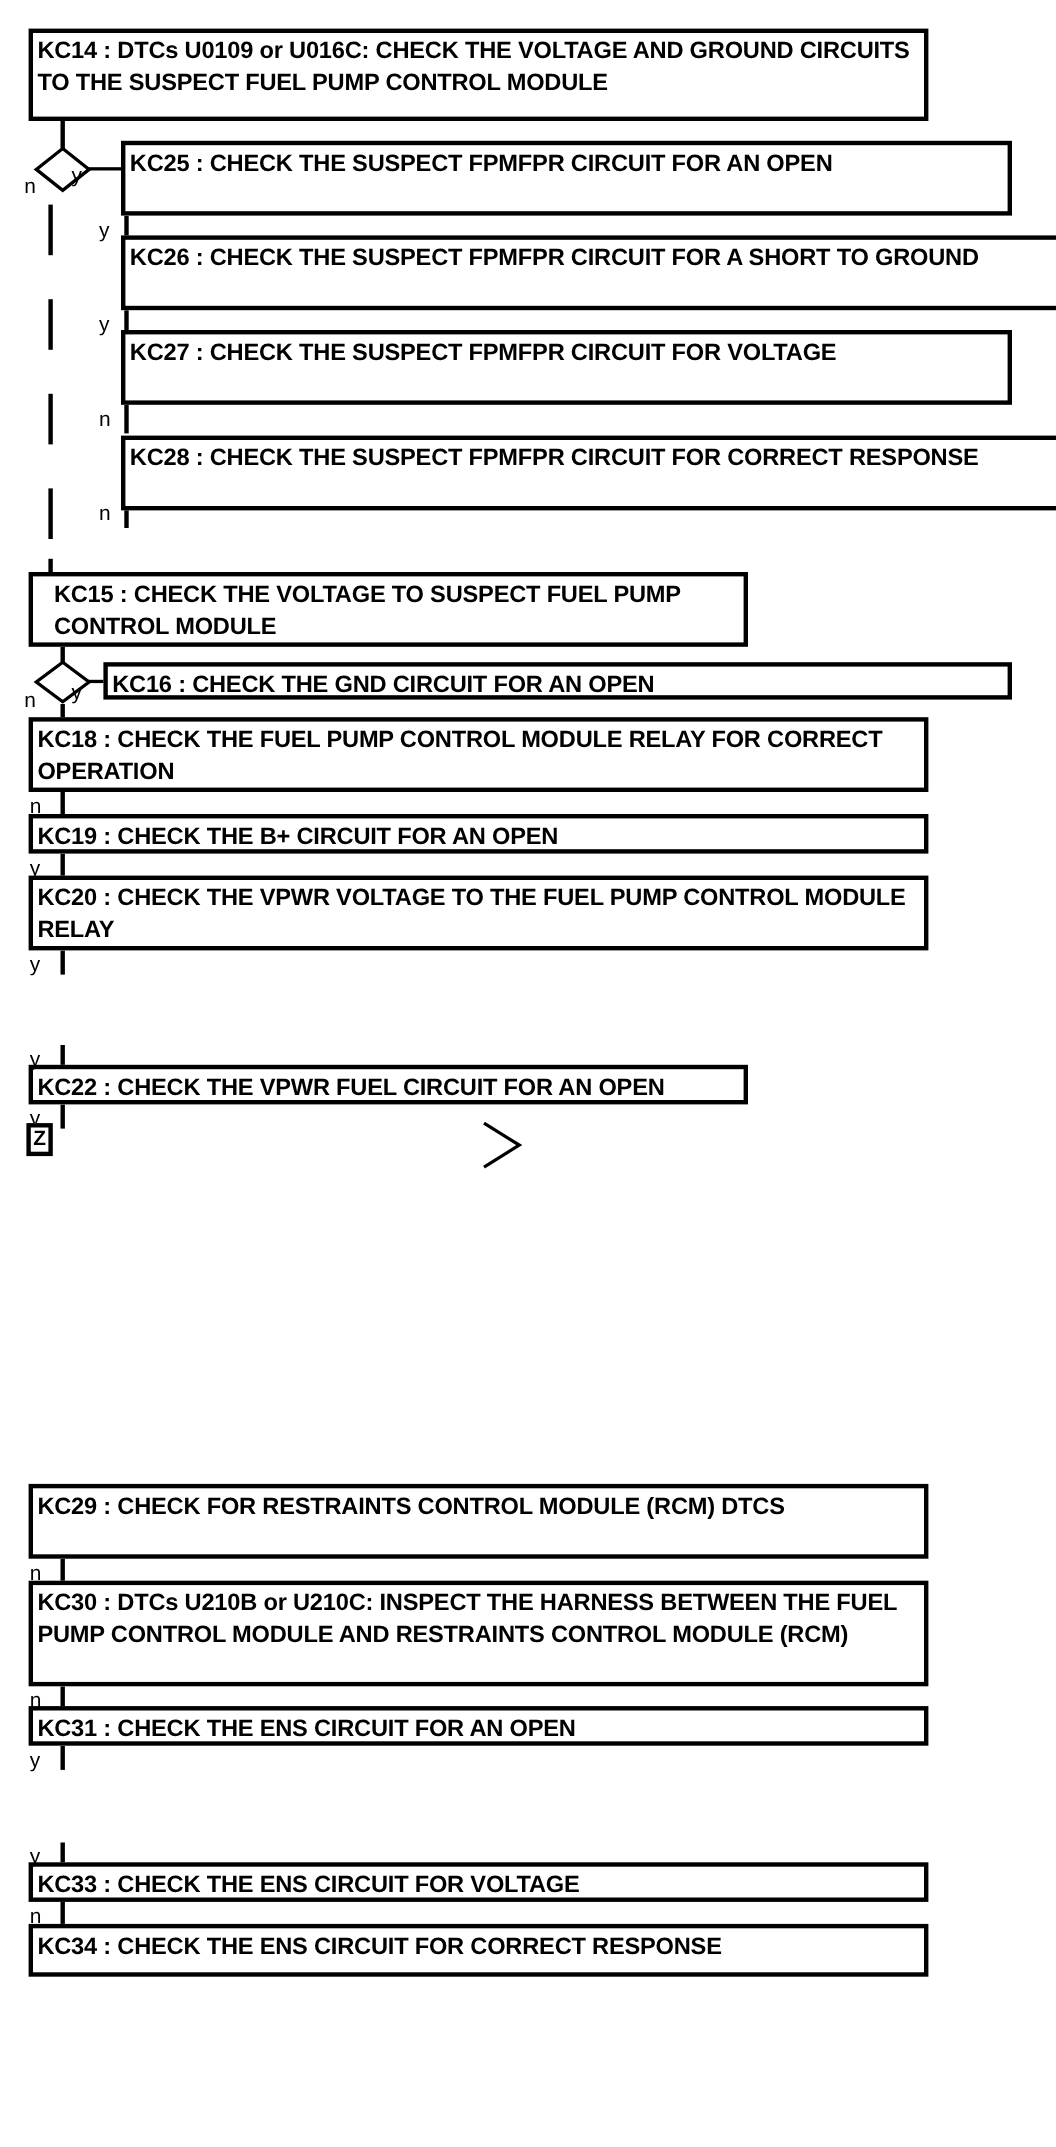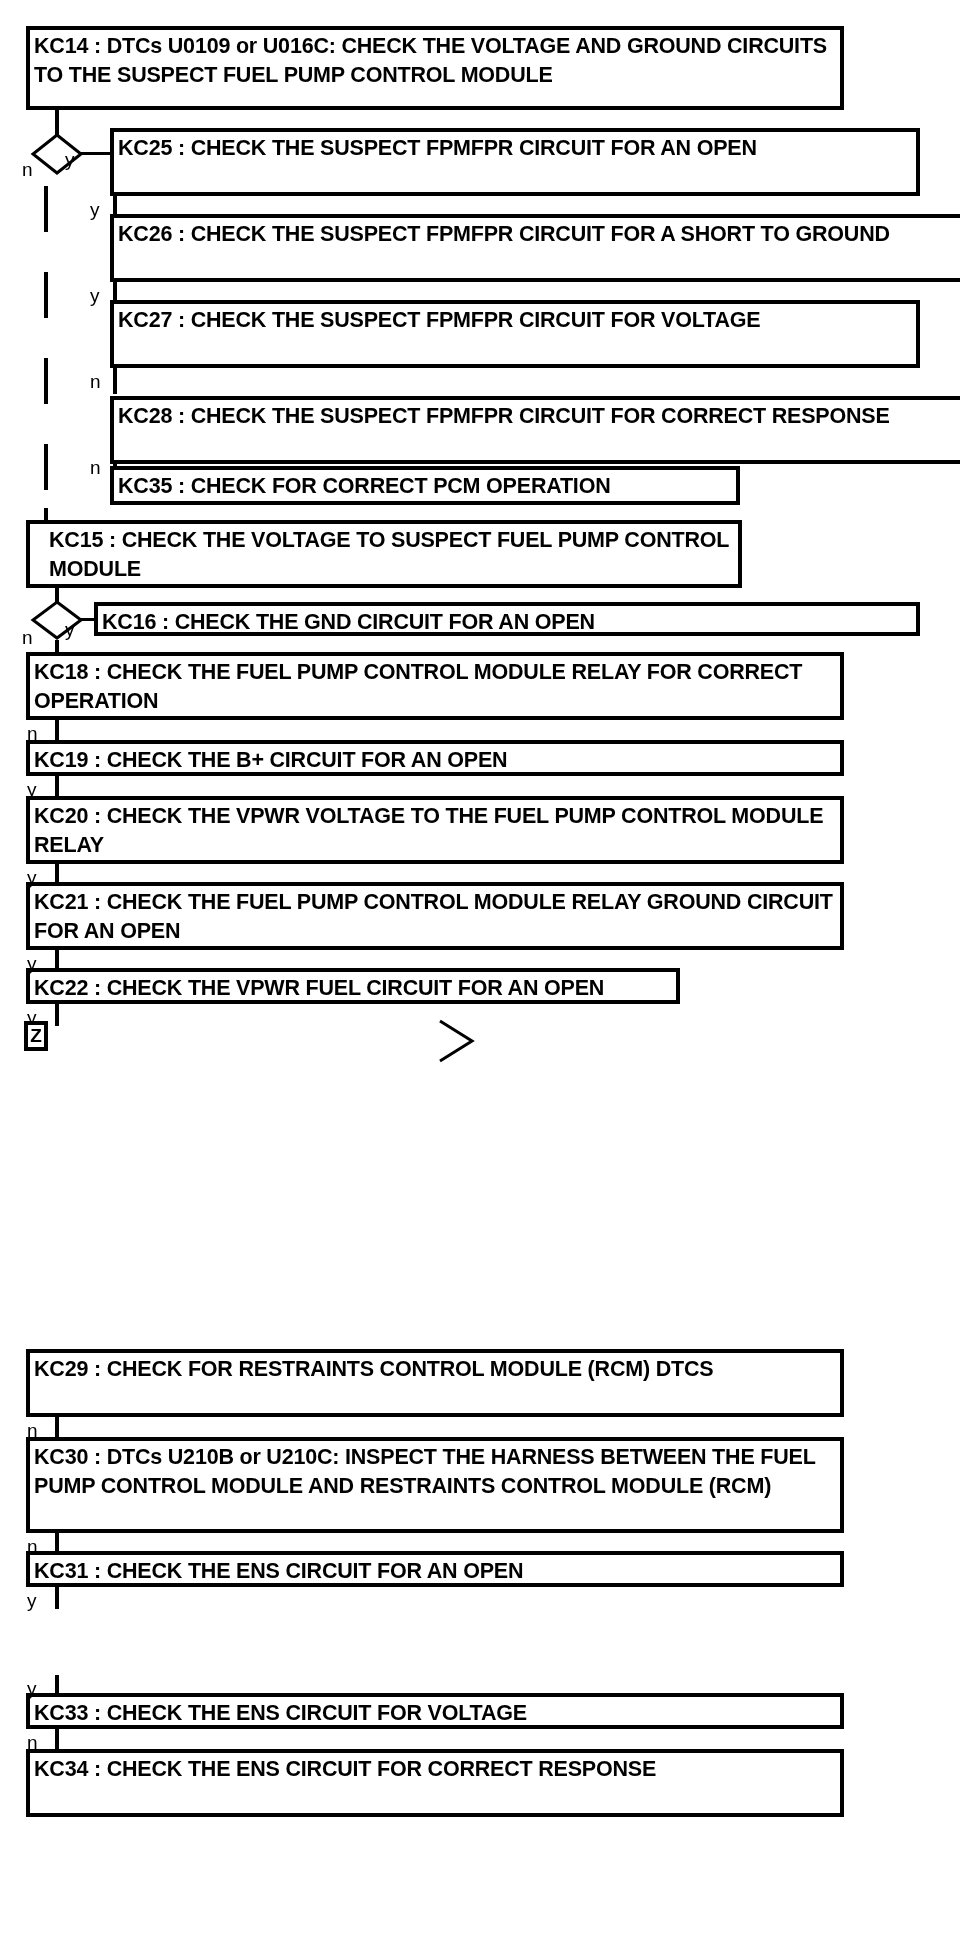--- a/index.html
+++ b/index.html
@@ -112,23 +112,22 @@
   <div class="vline" style="left:113px; top:282px; height:26px;"></div>
 
   <div class="node" style="left:110px; top:300px; width:810px; height:68px;">KC27 : CHECK THE SUSPECT FPMFPR CIRCUIT FOR VOLTAGE</div>
   <div class="branch-label" style="left:90px; top:372px;">n</div>
   <div class="vline" style="left:113px; top:368px; height:26px;"></div>
 
   <div class="node" style="left:110px; top:386px; width:958px; height:68px;margin-top:10px;">KC28 : CHECK THE SUSPECT FPMFPR CIRCUIT FOR CORRECT RESPONSE</div>
   <div class="branch-label" style="left:90px; top:458px;">n</div>
   <div class="vline" style="left:113px; top:454px; height:26px;"></div>
 
-  <div class="node" style="left:110px; top:466px; width:630px; height:39px;">KC35 : CHECK FOR CORRECT PCM OPERATION</div>
 
-  <div class="node" style="left:26px; top:520px; width:716px; height:68px;padding-left:19px;">KC15 : CHECK THE VOLTAGE TO SUSPECT FUEL PUMP CONTROL MODULE</div>
+  <div class="node" style="left:26px; top:520px; width:654px; height:68px;padding-left:19px;">KC15 : CHECK THE VOLTAGE TO SUSPECT FUEL PUMP CONTROL MODULE</div>
 
   <div class="vline" style="left:55px; top:588px; height:24px;"></div>
 
   <div class="diamond" style="left:30px; top:600px; width:54px; height:40px;">
     <svg width="54" height="40" viewBox="0 0 54 40">
       <polygon points="27,2 51,20 27,38 3,20" fill="#ffffff" stroke="#000000" stroke-width="3"></polygon>
     </svg>
   </div>
   <div class="branch-label" style="left:22px; top:628px;">n</div>
   <div class="branch-label" style="left:65px; top:620px;">y</div>
@@ -143,21 +142,20 @@
   <div class="vline" style="left:55px; top:720px; height:22px;"></div>
 
   <div class="node" style="left:26px; top:740px; width:818px; height:36px;">KC19 : CHECK THE B+ CIRCUIT FOR AN OPEN</div>
   <div class="branch-label" style="left:27px; top:780px;">y</div>
   <div class="vline" style="left:55px; top:776px; height:22px;"></div>
 
   <div class="node" style="left:26px; top:796px; width:818px; height:68px;">KC20 : CHECK THE VPWR VOLTAGE TO THE FUEL PUMP CONTROL MODULE RELAY</div>
   <div class="branch-label" style="left:27px; top:868px;">y</div>
   <div class="vline" style="left:55px; top:864px; height:22px;"></div>
 
-  <div class="node" style="left:26px; top:882px; width:818px; height:68px;">KC21 : CHECK THE FUEL PUMP CONTROL MODULE RELAY GROUND CIRCUIT FOR AN OPEN</div>
   <div class="branch-label" style="left:27px; top:954px;">y</div>
   <div class="vline" style="left:55px; top:950px; height:22px;"></div>
 
   <div class="node" style="left:26px; top:968px; width:654px; height:36px;">KC22 : CHECK THE VPWR FUEL CIRCUIT FOR AN OPEN</div>
   <div class="branch-label" style="left:27px; top:1008px;">y</div>
   <div class="vline" style="left:55px; top:1004px; height:22px;"></div>
 
   <div class="connector" style="left:24px; top:1021px; width:24px; height:30px;">Z</div>
 
   <div class="chevron" style="left:432px; top:1015px; width:50px; height:52px;">
@@ -178,15 +176,15 @@
   <div class="branch-label" style="left:27px; top:1591px;">y</div>
   <div class="vline" style="left:55px; top:1587px; height:22px;"></div>
 
   <div class="branch-label" style="left:27px; top:1679px;">y</div>
   <div class="vline" style="left:55px; top:1675px; height:22px;"></div>
 
   <div class="node" style="left:26px; top:1693px; width:818px; height:36px;">KC33 : CHECK THE ENS CIRCUIT FOR VOLTAGE</div>
   <div class="branch-label" style="left:27px; top:1733px;">n</div>
   <div class="vline" style="left:55px; top:1729px; height:22px;"></div>
 
-  <div class="node" style="left:26px; top:1749px; width:818px; height:68px;">KC34 : CHECK THE ENS CIRCUIT FOR CORRECT RESPONSE</div>
+  <div class="node" style="left:26px; top:1749px; width:818px; height:48px;">KC34 : CHECK THE ENS CIRCUIT FOR CORRECT RESPONSE</div>
 
 </div>
 
 </body></html>

